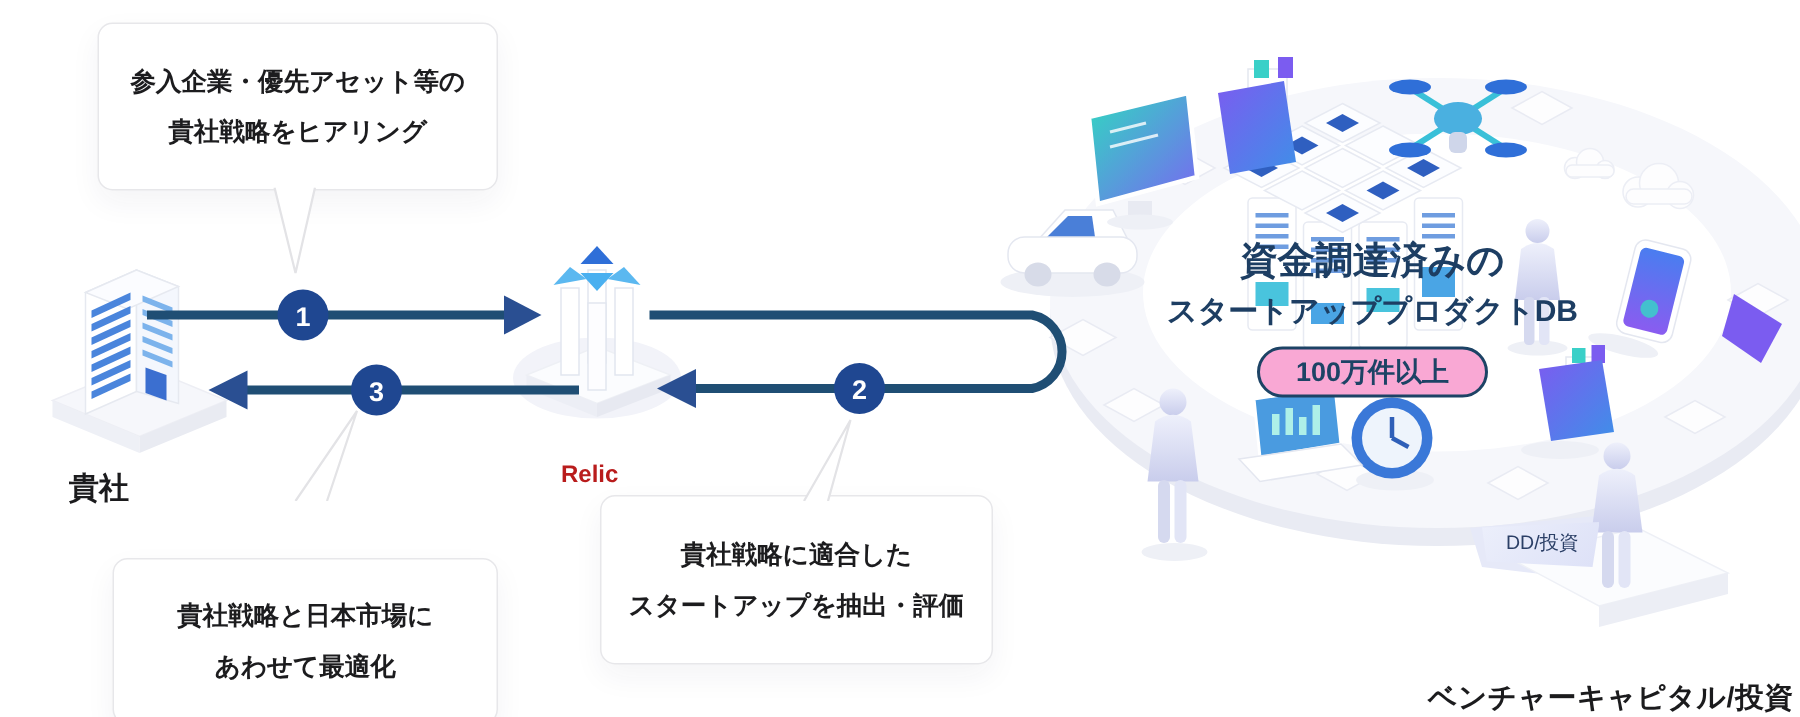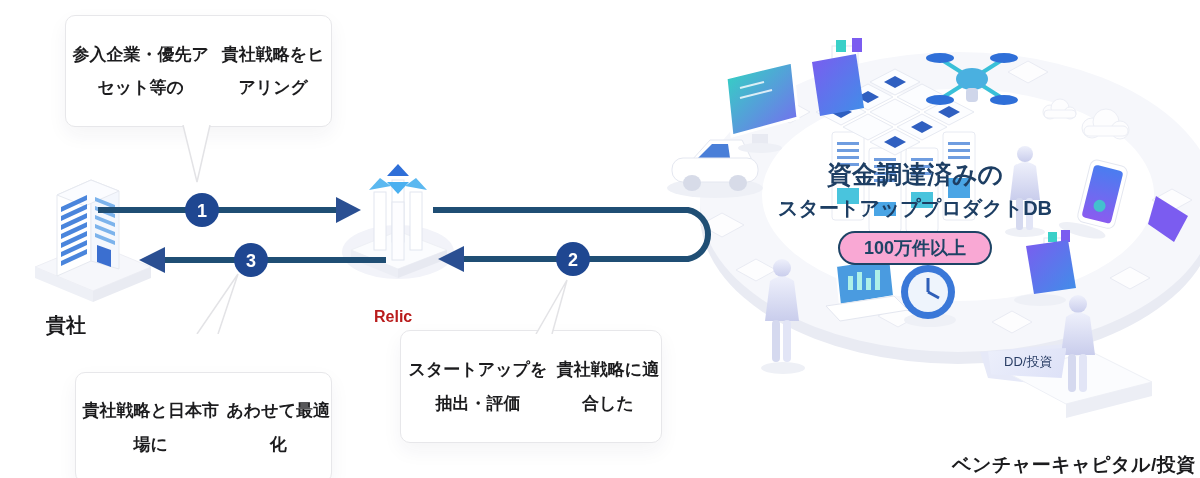--- a/index.html
+++ b/index.html
@@ -6,21 +6,21 @@
   html,body { background:#fff; }
   .canvas {
     position:relative; width:1200px; height:478px; margin:0 auto;
     background:#fff; overflow:hidden;
     font-family:"Liberation Sans","DejaVu Sans",sans-serif;
   }
   
   .bubble {
     position:absolute; background:#fff; border:1px solid #e7e7ea; border-radius:10px;
     box-shadow:0 8px 20px rgba(30,40,80,.05);
-    display:flex; flex-direction:row; align-items:center; justify-content:center;
+    display:flex; flex-direction:column; align-items:center; justify-content:center;
     font-weight:bold; font-size:17px; color:#1c1c1e; line-height:1.95; text-align:center;
     z-index:5;
   }
   .bubble-pointer { position:absolute; z-index:6; }
   
   .node-label { position:absolute; font-weight:bold; color:#1b1b1d; z-index:3;margin-top:48px; }
   
   .db-block { position:absolute; left:762px; top:156px; width:306px; text-align:center; z-index:4; }
   .db-line1 { font-size:25px; font-weight:bold; color:#1d3e63; line-height:1.5; }
   .db-line2 { font-size:20px; font-weight:bold; color:#1d3e63; line-height:1.4; }
@@ -358,17 +358,17 @@
   </svg>
   <div class="bubble" style="left:75px;top:330px;width:257px;height:111px;margin-top:42px;">
     <div>貴社戦略と日本市場に</div>
     <div>あわせて最適化</div>
   </div>
 
   <svg class="bubble-pointer" style="left:530px;top:278px;" width="45" height="56" viewBox="0 0 45 56" aria-hidden="true">
     <path d="M6 56 L37 2 L22 56" fill="#ffffff" stroke="#e3e3e6" stroke-width="1.5"></path>
   </svg>
   <div class="bubble" style="left:400px;top:330px;width:262px;height:113px;">
+    <div>貴社戦略に適合した</div>
     <div>スタートアップを抽出・評価</div>
-    <div>貴社戦略に適合した</div>
   </div>
 
 </div>
 
 </body></html>

